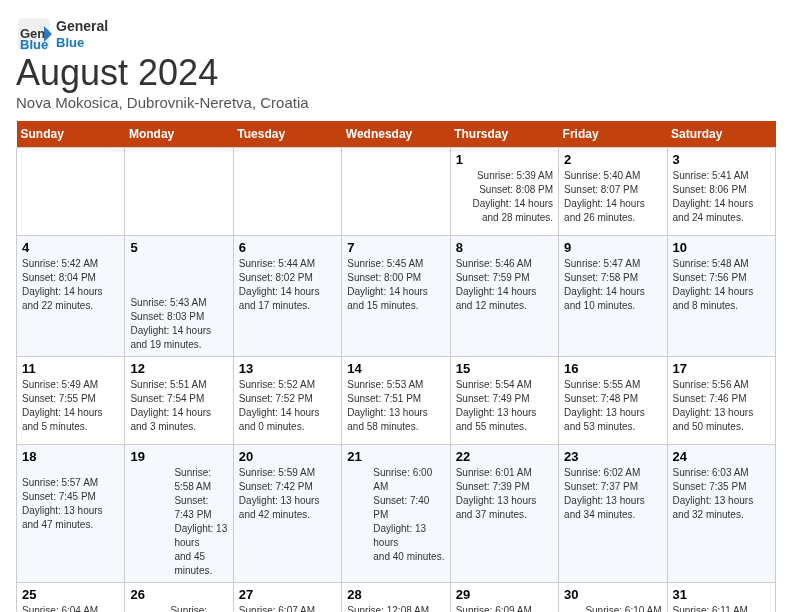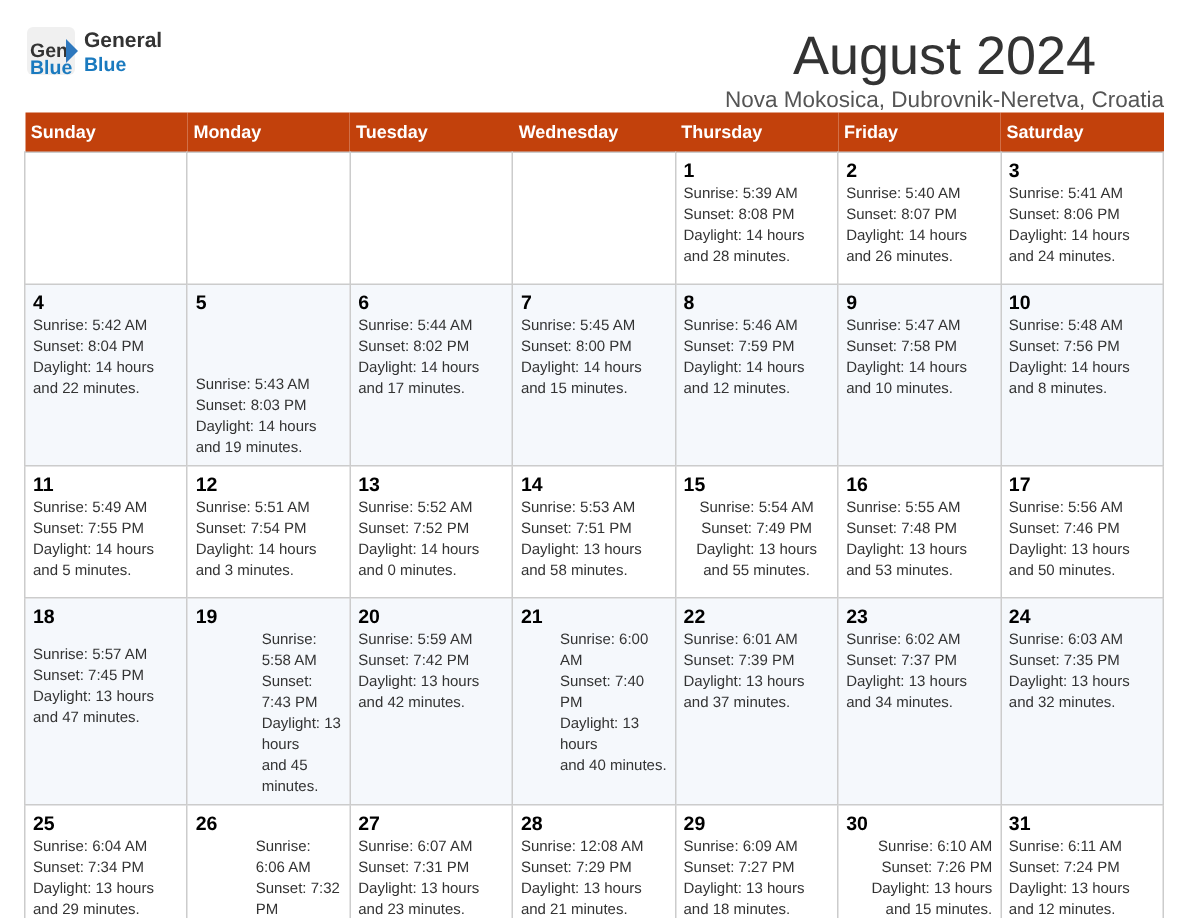--- a/index.html
+++ b/index.html
@@ -7,28 +7,30 @@
       font-family: Arial, sans-serif;
       background: #fff;
       width: 792px;
       min-height: 612px;
       padding: 16px;
     }
     .header-section {
       display: flex;
       align-items: flex-start;
       justify-content: space-between;
+      margin-bottom: 10px;
+      flex-direction: column;
     }
     .logo {
       display: flex;
       flex-direction: column;
       align-items: flex-start;
     }
     .title-section {
-      text-align: center;
+      text-align: left;
     }
     .month-year {
       font-size: 36px;
       color: #333;
       font-weight: normal;
     }
     .location {
       font-size: 15px;
       color: #555;
     }
@@ -111,21 +113,21 @@
       </tr>
   </thead>
   <tbody>
   <tr>
         <td class="empty-cell"></td>
         <td class="empty-cell"></td>
         <td class="empty-cell"></td>
         <td class="empty-cell"></td>
         <td>
           <span class="day-number">1</span>
-          <div class="day-info" style="white-space: pre-line;">Sunrise: 5:39 AM
+          <div class="day-info" style="white-space: pre-line; text-align: right;">Sunrise: 5:39 AM
 Sunset: 8:08 PM
 Daylight: 14 hours
 and 28 minutes.</div>
         </td>
         <td>
           <span class="day-number">2</span>
           <div class="day-info" style="white-space: pre-line;">Sunrise: 5:40 AM
 Sunset: 8:07 PM
 Daylight: 14 hours
 and 26 minutes.</div>
@@ -213,21 +215,21 @@
         </td>
         <td>
           <span class="day-number">14</span>
           <div class="day-info" style="white-space: pre-line;">Sunrise: 5:53 AM
 Sunset: 7:51 PM
 Daylight: 13 hours
 and 58 minutes.</div>
         </td>
         <td>
           <span class="day-number">15</span>
-          <div class="day-info" style="white-space: pre-line; text-align: center;">Sunrise: 5:54 AM
+          <div class="day-info" style="white-space: pre-line;">Sunrise: 5:54 AM
 Sunset: 7:49 PM
 Daylight: 13 hours
 and 55 minutes.</div>
         </td>
         <td>
           <span class="day-number">16</span>
           <div class="day-info" style="white-space: pre-line;">Sunrise: 5:55 AM
 Sunset: 7:48 PM
 Daylight: 13 hours
 and 53 minutes.</div>

